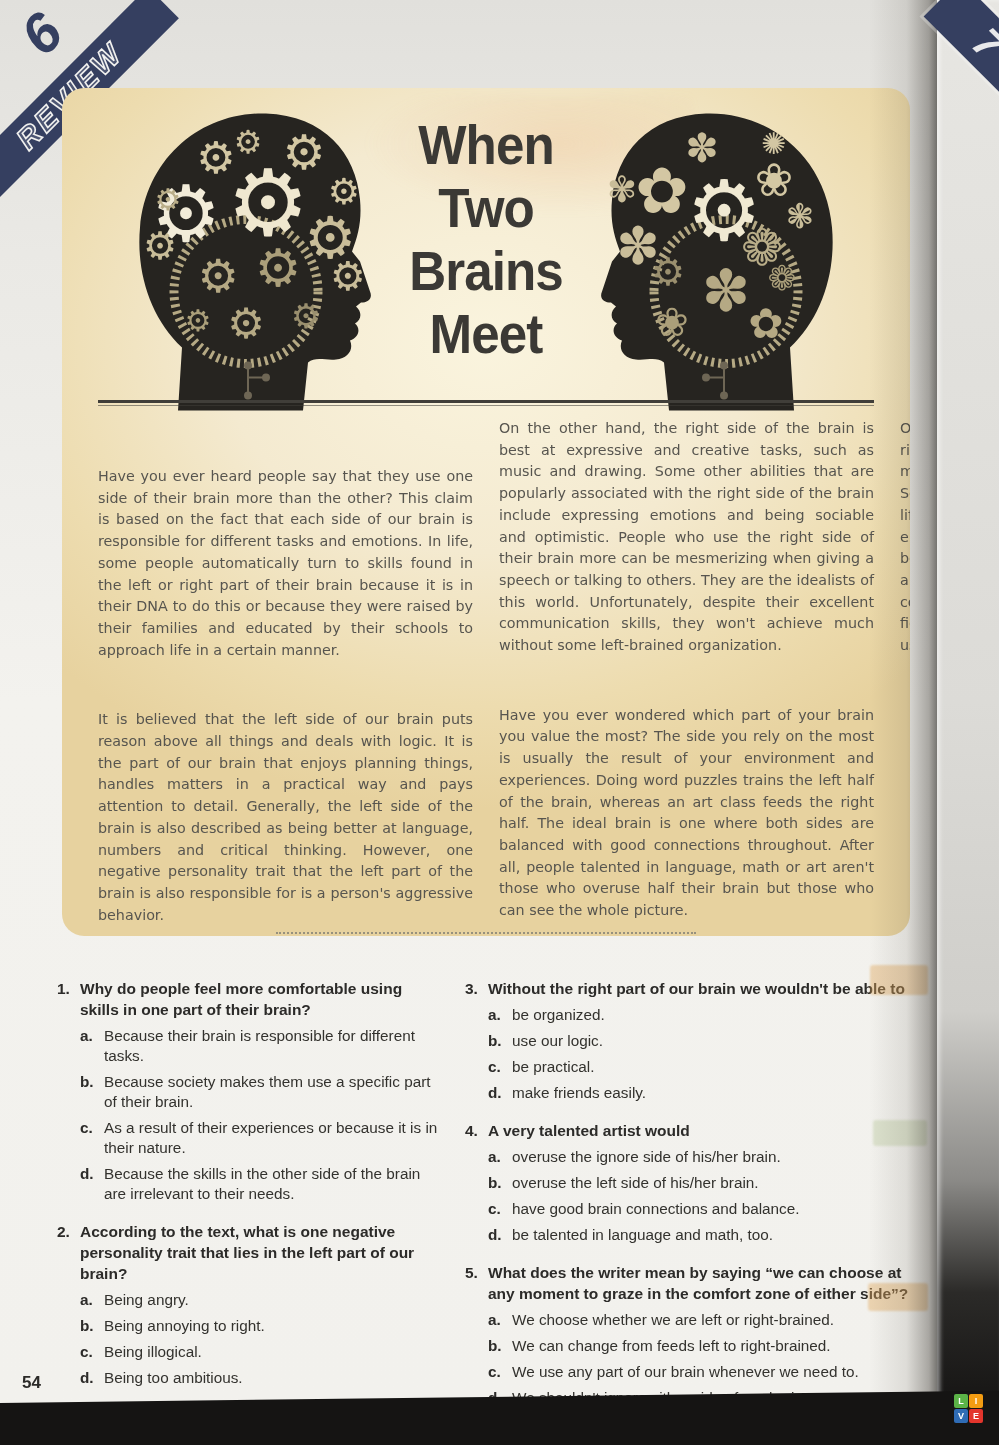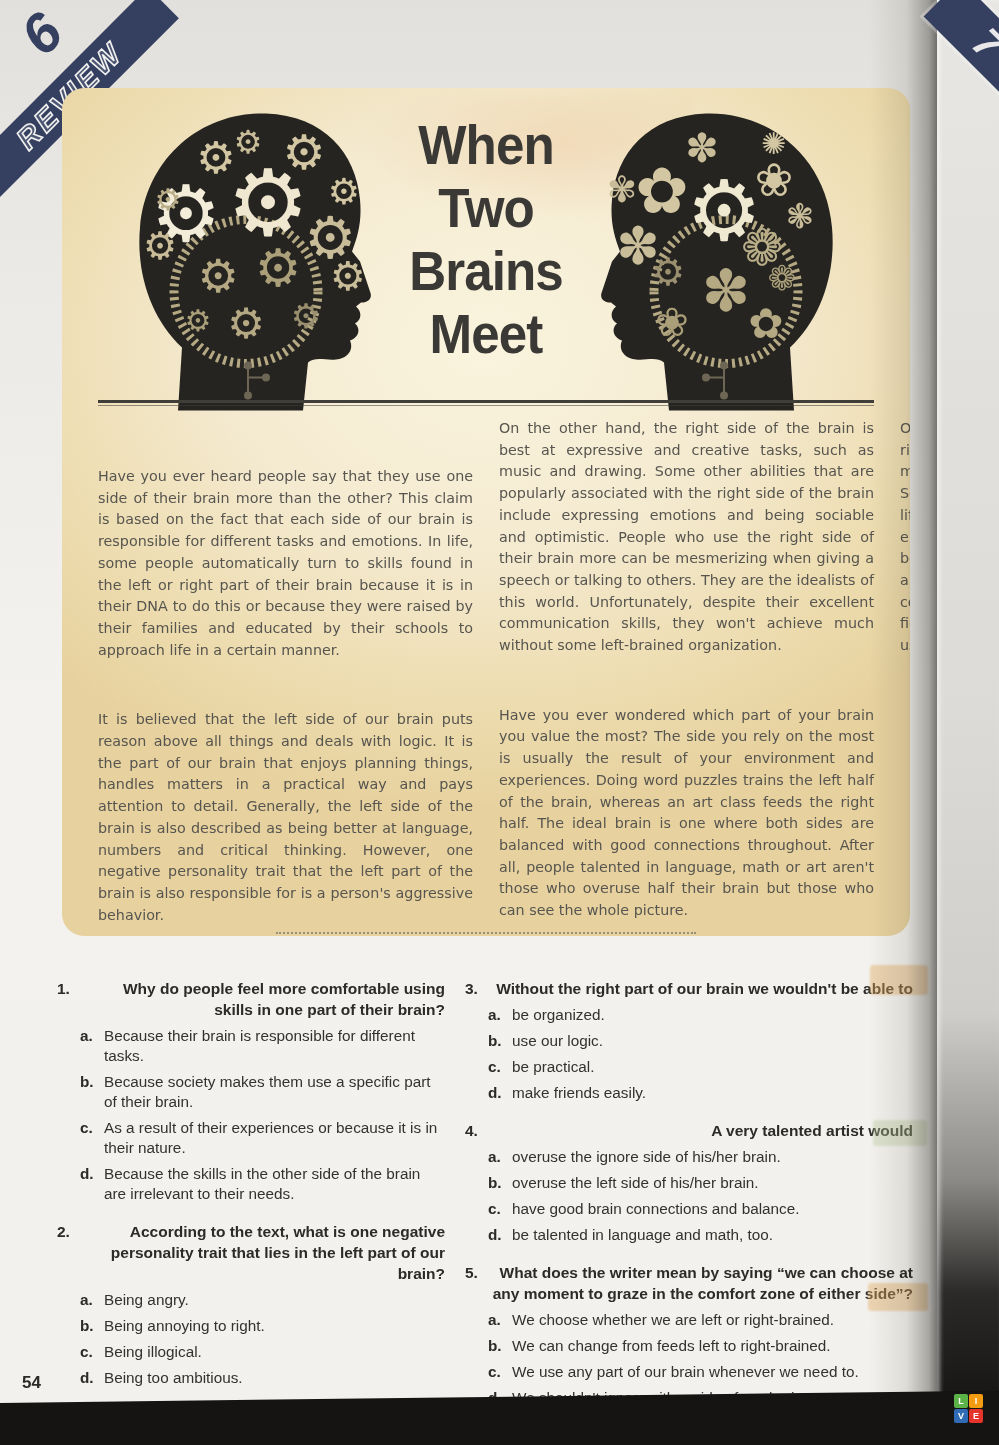--- a/index.html
+++ b/index.html
@@ -102,21 +102,21 @@
   .questions {
     position:absolute; left:57px; top:978px; width:856px;
     display:flex; gap:20px;
     color:#2f2e2c;
   }
   .q-col-left  { width:388px; flex:none; }
   .q-col-right { width:448px; flex:none; }
   .question { margin-bottom:17px; }
   .q-stem { display:flex; font-weight:700; font-size:15.5px; line-height:21px; color:#2c2b29; }
   .q-num  { width:23px; flex:none; }
-  .q-text { flex:1;text-align:right; }
+  .q-text { flex:1; }
   .q-option { display:flex; margin-left:23px; margin-top:6px; font-size:15.3px; line-height:20px; color:#33322e; cursor:pointer; }
   .opt-letter { width:24px; flex:none; font-weight:700; color:#2c2b29; }
   .opt-text { flex:1; }
   
   .page-number {
     position:absolute; left:22px; top:1373px;
     font-weight:700; font-size:17px; color:#2b2a28;text-align:center;
   }
   .lws-logo {
     position:absolute; right:16px; top:1394px; z-index:6;

